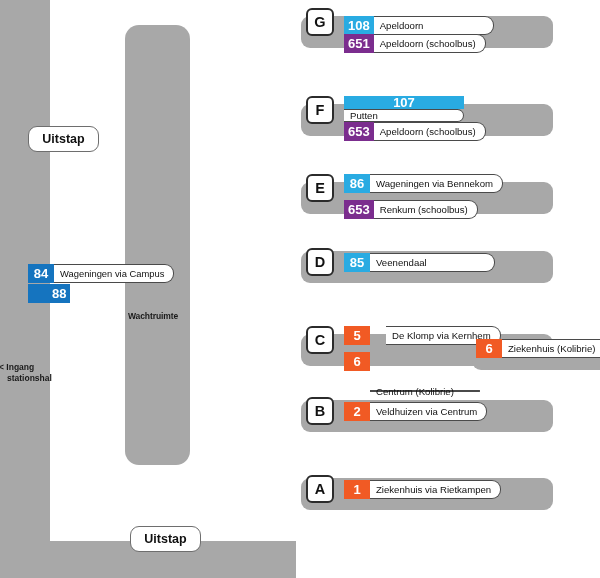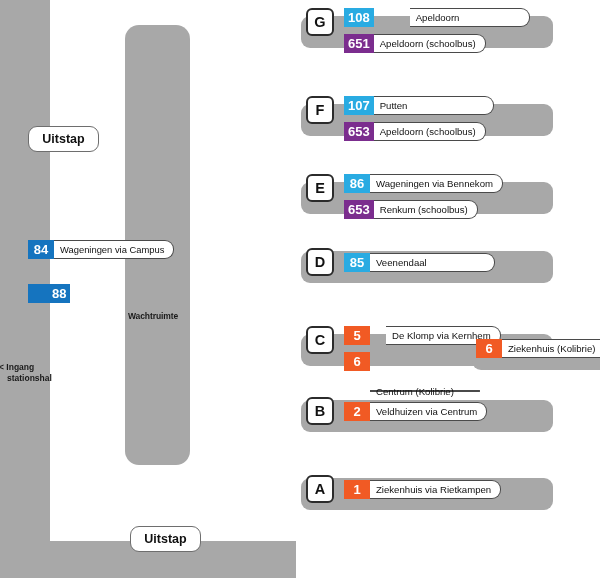--- a/index.html
+++ b/index.html
@@ -93,48 +93,48 @@
     <div class="wait-label">Wachtruimte</div>
 
     <div class="entrance-label">
       <span>&lt; Ingang</span>
       <span class="l2">stationshal</span>
     </div>
 
     <div class="uitstap" id="uitstap-top">Uitstap</div>
     <div class="uitstap" id="uitstap-bottom">Uitstap</div>
 
-    <div class="route mapside" id="map-route-0" style="left:28px;top:240px;">
+    <div class="route mapside" id="map-route-0" style="left:28px;top:264px;">
       <span class="num" style="background: rgb(21, 116, 191);">84</span>
       <span class="dest">Wageningen via Campus</span>
     </div>
     <div class="route mapside" id="map-route-1" style="left:28px;top:284px;">
       <span class="num" style="background: rgb(21, 116, 191); padding-left: 24px;">88</span>
     </div>
   </div>
 
   <div id="platforms">
 
     <div class="platform" id="platform-G" style="top:0px;">
       <div class="pbar main" style="top:16px;height:32px;"></div>
       <div class="letterbox" style="top:8px;">G</div>
-      <div class="route" style="left:48px;top:8px;gap:36px;">
+      <div class="route" style="left:48px;top:16px;">
         <span class="num" style="background: rgb(41, 171, 226);">108</span>
         <span class="dest" style="min-width:120px;">Apeldoorn</span>
       </div>
       <div class="route" style="left:48px;top:34px;">
         <span class="num" style="background: rgb(123, 45, 142);">651</span>
         <span class="dest">Apeldoorn (schoolbus)</span>
       </div>
     </div>
 
     <div class="platform" id="platform-F" style="top:88px;">
       <div class="pbar main" style="top:16px;height:32px;"></div>
       <div class="letterbox" style="top:8px;">F</div>
-      <div class="route" style="left:48px;top:8px;">
+      <div class="route" style="left:48px;top:8px;flex-direction:column;">
         <span class="num" style="background: rgb(41, 171, 226);">107</span>
         <span class="dest" style="min-width:120px;">Putten</span>
       </div>
       <div class="route" style="left:48px;top:34px;">
         <span class="num" style="background: rgb(123, 45, 142);">653</span>
         <span class="dest">Apeldoorn (schoolbus)</span>
       </div>
     </div>
 
     <div class="platform" id="platform-E" style="top:166px;">

